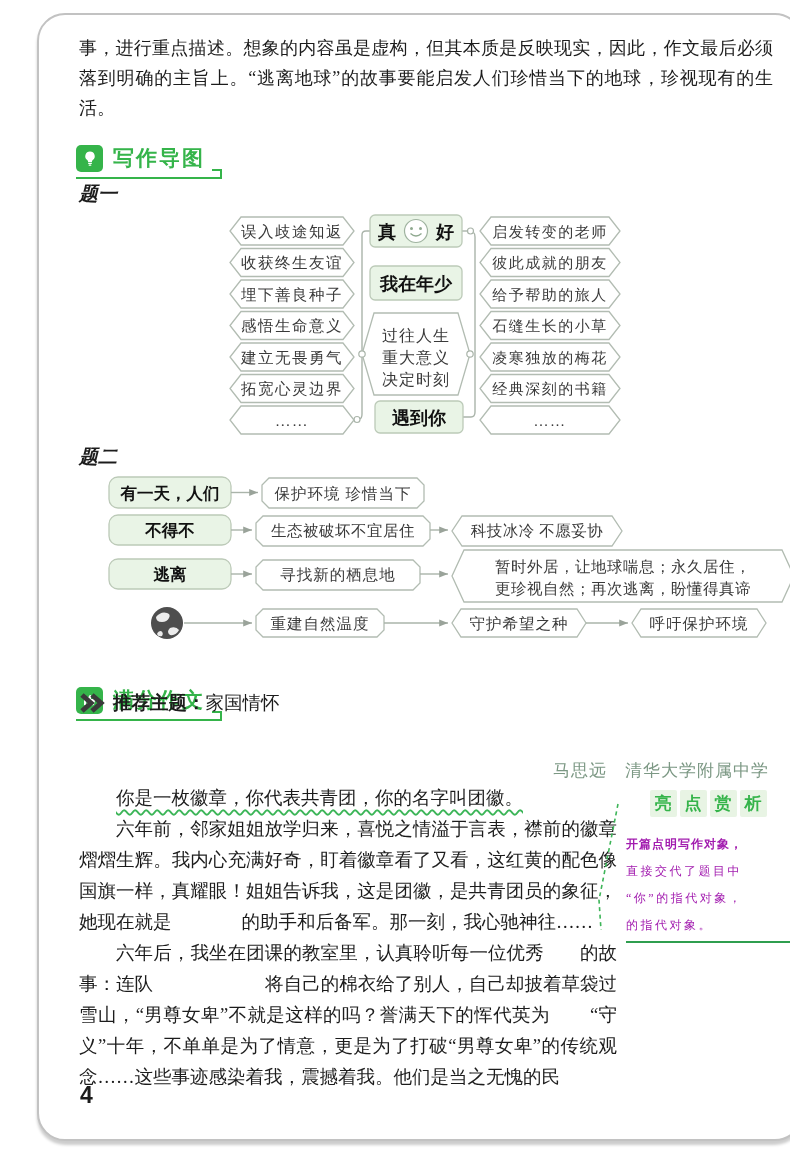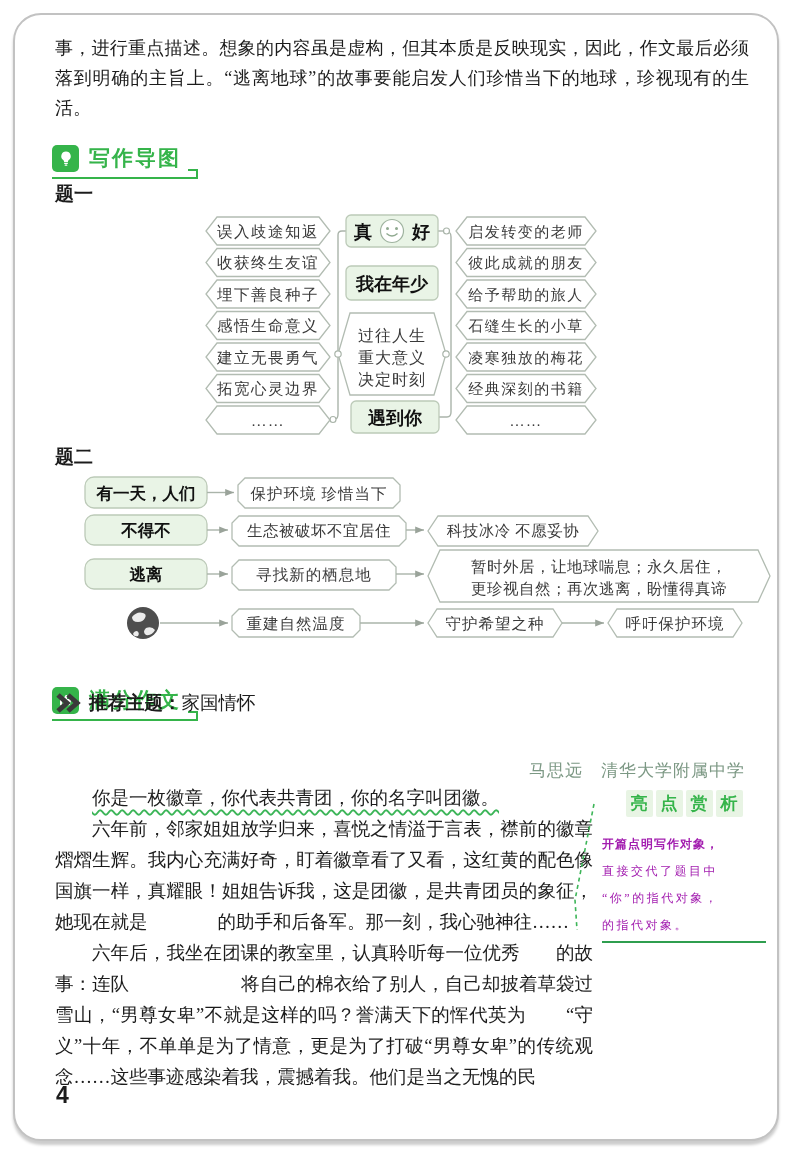--- a/index.html
+++ b/index.html
@@ -1,33 +1,33 @@
 <!DOCTYPE html>
 <html><head>
 <meta charset="utf-8">
 <style>
   html,body{margin:0;padding:0;}
   body{width:790px;height:1162px;position:relative;overflow:hidden;background:#fff;
        font-family:"Liberation Serif", serif;color:#1c1c1c;}
-  #stage{position:absolute;inset:0;}
+  #stage{position:absolute;inset:0;margin-left:24px;}
   .card{position:absolute;left:13px;top:13px;width:762px;height:1124px;
         border:2px solid #c2c2c2;border-radius:28px;background:#fff;
         box-shadow:0 4px 3px rgba(0,0,0,.20);}
   .intro{position:absolute;left:55px;top:33px;width:694px;font-size:18px;
          line-height:30px;text-align:justify;margin:0;}
   .sec-header{position:absolute;left:52px;display:flex;align-items:center;gap:10px;
               padding:0 16px 5px 0;border-bottom:2px solid #35b44a;}
   .sec-icon{width:27px;height:27px;background:#35b44a;border-radius:5px;
             display:flex;align-items:center;justify-content:center;}
   .sec-title{color:#35b44a;font-weight:bold;font-size:21px;letter-spacing:2px;
              font-family:"Liberation Sans",sans-serif;}
   .hook{position:absolute;right:-1px;bottom:-2px;width:8px;height:8px;
         border-top:2px solid #35b44a;border-right:2px solid #35b44a;}
   .topic-label{position:absolute;left:55px;font-weight:bold;font-size:19px;
-               font-family:"Liberation Sans",sans-serif;}
+               font-family:"Liberation Sans",sans-serif;font-style:italic;}
   svg .ln{stroke:#aab4aa;stroke-width:1.4;fill:none;}
   svg .gbox{fill:#e9f4e6;stroke:#bccab8;stroke-width:1.3;}
   svg .obox{fill:#ffffff;stroke:#b2bcb2;stroke-width:1.3;}
   svg .jcirc{fill:#ffffff;stroke:#a9b4a9;stroke-width:1.2;}
   svg text.kai{font-family:"Liberation Serif",serif;fill:#3a3a3a;}
   svg text.boldtxt{font-family:"Liberation Sans",sans-serif;font-weight:bold;fill:#111;}
   .rec-row{position:absolute;left:55px;top:690px;display:flex;align-items:center;gap:8px;justify-content:flex-end;}
   .rec-text{font-size:18.5px;font-family:"Liberation Sans",sans-serif;}
   .rec-text b{font-weight:bold;}
   .essay-title-row{position:absolute;left:55px;top:722px;width:690px;text-align:center;}

